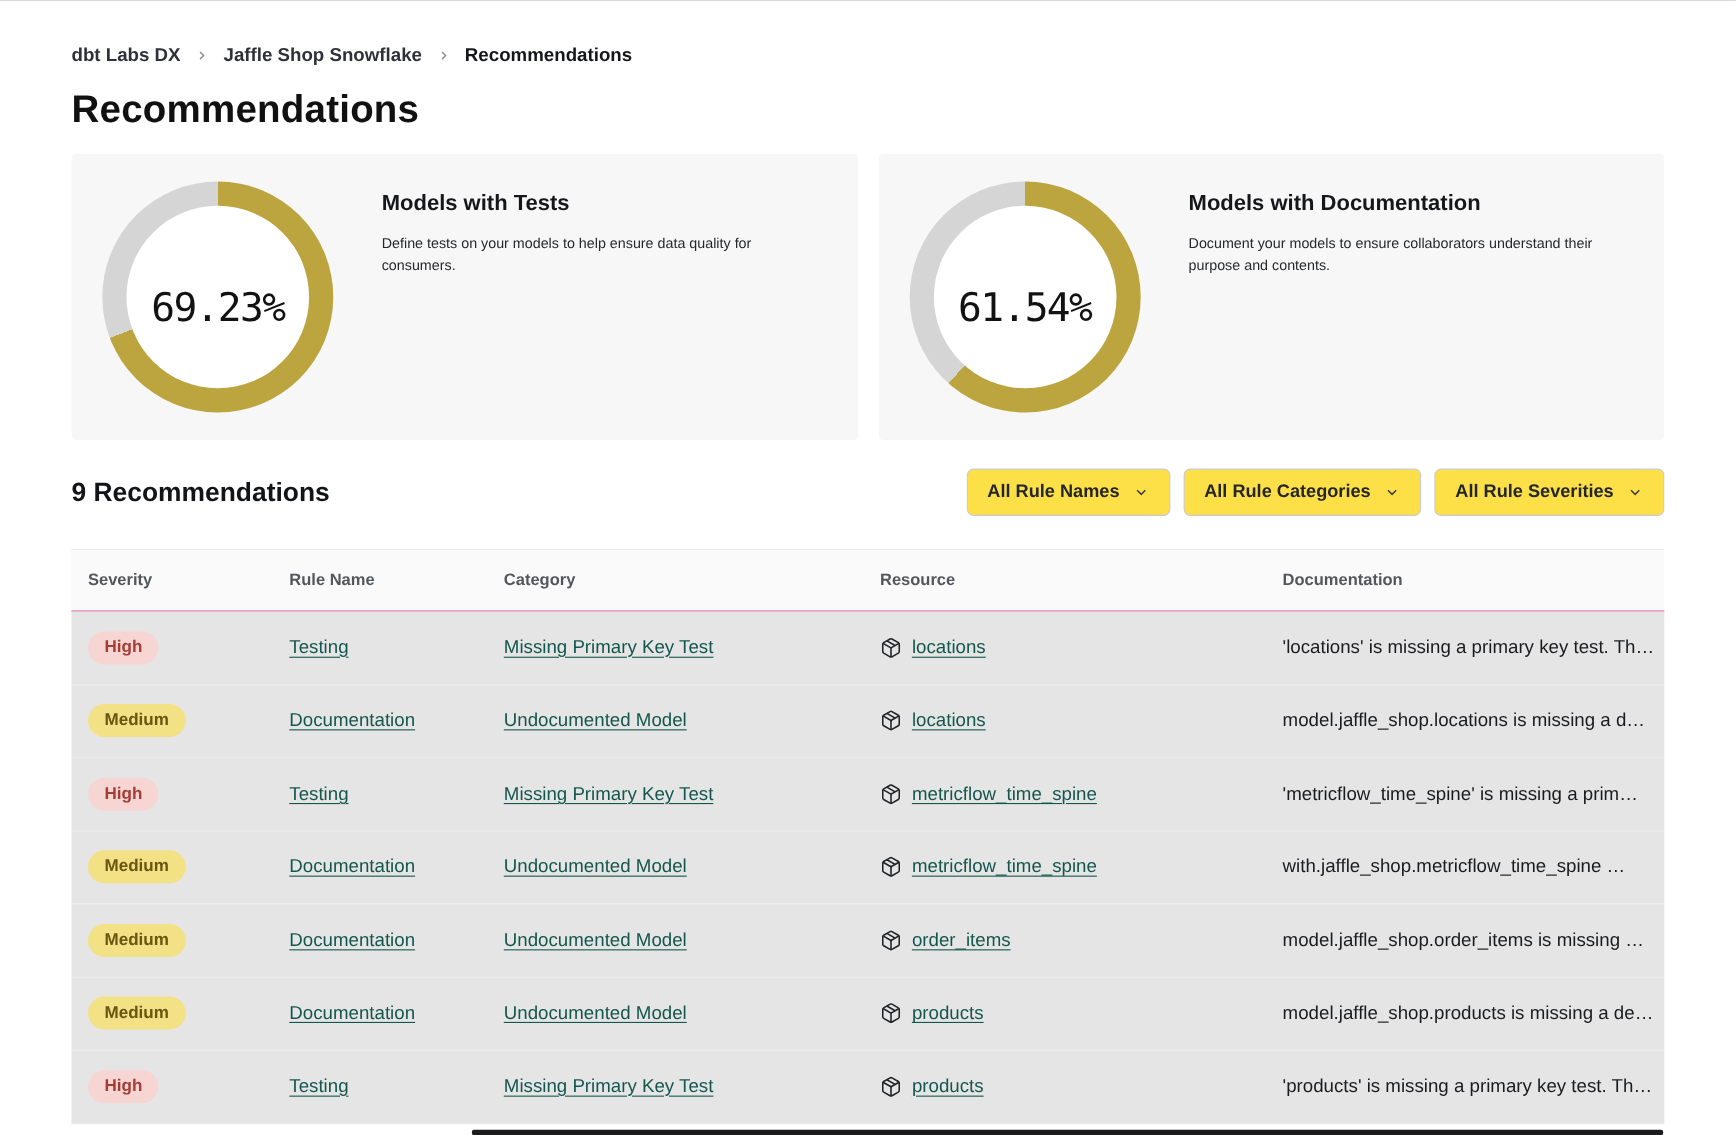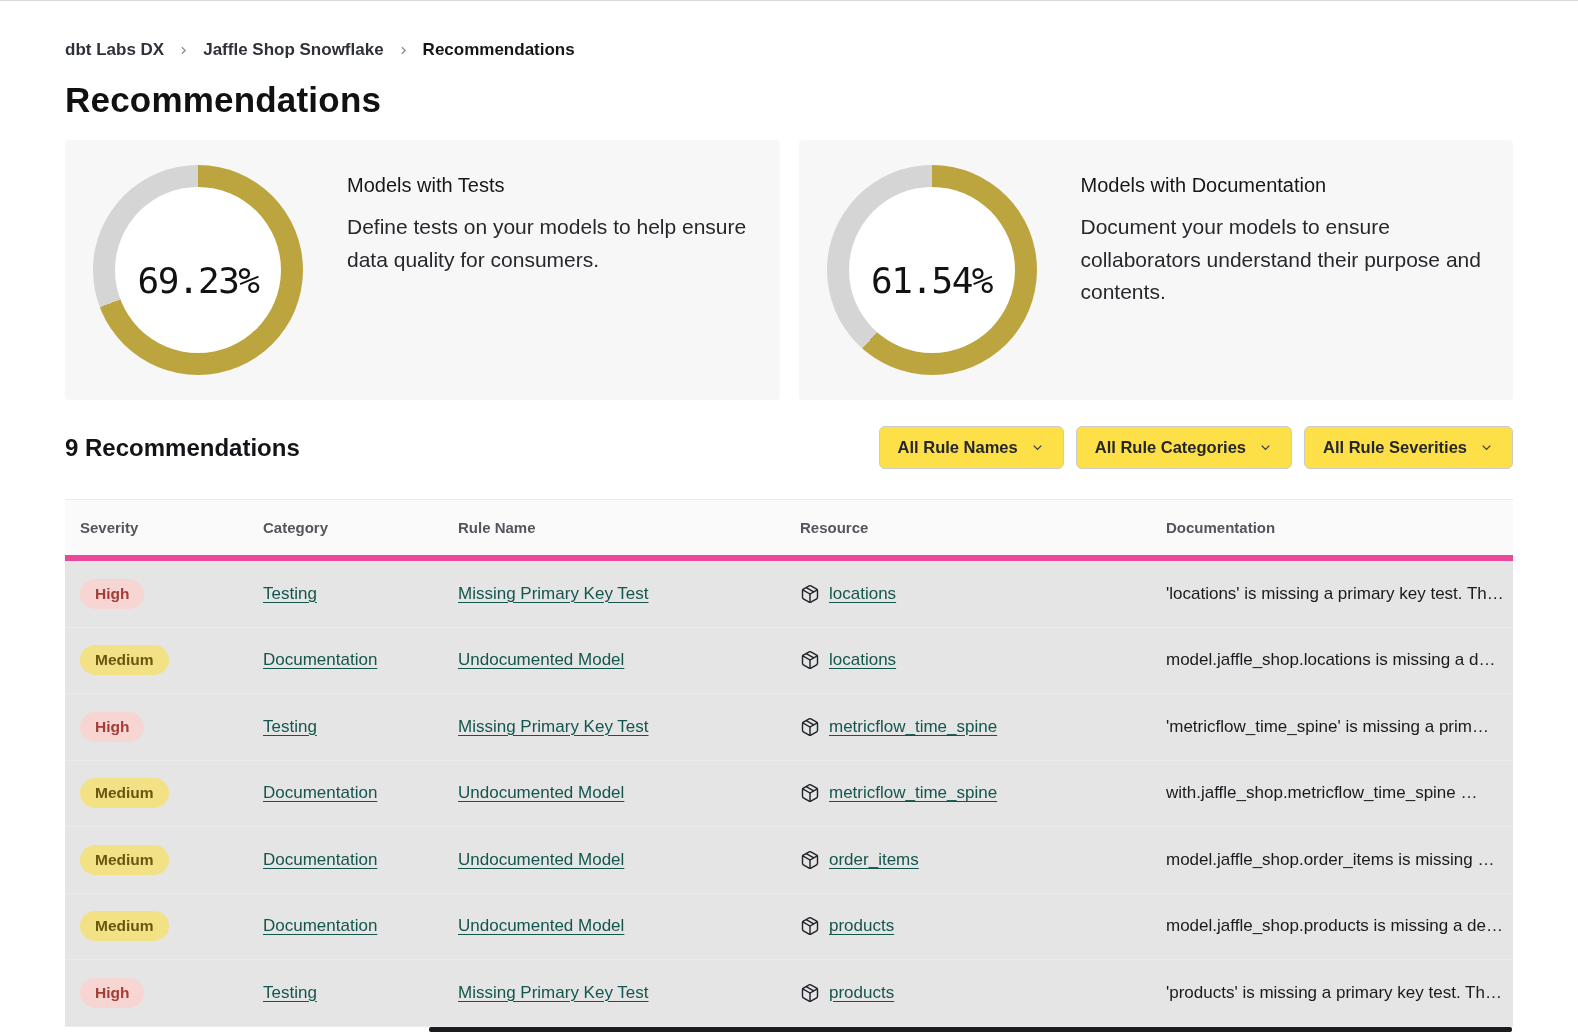--- a/index.html
+++ b/index.html
@@ -20,31 +20,31 @@
 
   .page-title { font-size: 35px; font-weight: 600; color: #111; margin: 20px 0 0; letter-spacing: .2px; }
 
   .cards { display: grid; grid-template-columns: 1fr 1fr; gap: 19px; margin-top: 20px; }
   .card { background: #f7f7f7; border-radius: 4px; height: 260px; padding: 22px 28px; display: flex; gap: 44px; }
   .donut-wrap { flex: 0 0 auto; display: flex; align-items: center; }
   .donut { width: 210px; height: 210px; border-radius: 50%; position: relative; }
   .donut-hole { position: absolute; inset: 22px; background: #fff; border-radius: 50%; display: flex; align-items: center; justify-content: center; }
   .donut-pct { font-family: "DejaVu Sans Mono", monospace; font-size: 36px; font-weight: 500; color: #121212; letter-spacing: -1.5px; margin-top: 20px; }
   .card-text { padding-top: 12px; }
-  .card-title { font-size: 20px; font-weight: 400; color: #15171a; }
-  .card-desc { font-size: 21px; color: #26282c; line-height: 1.55; margin-top: 14px; max-width: 440px; }
+  .card-title { font-size: 20px; font-weight: 700; color: #15171a; }
+  .card-desc { font-size: 13px; color: #26282c; line-height: 1.55; margin-top: 14px; max-width: 440px; }
 
   .filters-row { display: flex; justify-content: space-between; align-items: center; margin-top: 26px; }
   .rec-count { font-size: 24px; font-weight: 700; color: #121418; }
   .filter-buttons { display: flex; gap: 12px; }
   .filter-btn { display: flex; align-items: center; gap: 12px; background: #fde047; border: 1px solid #c9cbce; border-radius: 6px; padding: 11px 18px; font-size: 16.5px; font-weight: 600; color: #24262b; cursor: pointer; font-family: inherit; }
   .filter-btn svg { width: 15px; height: 15px; stroke: #3a3d42; stroke-width: 2.2; fill: none; display: block; }
 
   .table { margin-top: 30px; border-top: 1px solid #ececec; }
-  .thead { display: grid; grid-template-columns: 183px 195px 342px 366px 1fr; background: #fafafa; border-bottom: 6px solid #ec4899; }
+  .thead { display: grid; grid-template-columns: 183px 195px 342px 366px 1fr; background: #fafafa; border-bottom: 1px solid #ec4899; }
   .th { padding: 19px 10px 19px 15px; font-size: 15px; font-weight: 600; color: #53565c; }
   .trow { display: grid; grid-template-columns: 183px 195px 342px 366px 1fr; align-items: center; height: 66.5px; border-bottom: 1px solid #ececec; background: #e5e5e5; }
   .td { padding-left: 15px; font-size: 17px; }
   .badge { display: inline-block; padding: 6px 15px; border-radius: 999px; font-size: 15.5px; font-weight: 700; }
   .badge[data-severity="High"] { background: #f6d5d2; color: #a43d38; }
   .badge[data-severity="Medium"] { background: #f3e185; color: #675710; }
   .link { color: #14564e; text-decoration: underline; text-underline-offset: 3px; text-decoration-thickness: 1px; cursor: pointer; }
   .td-res { display: flex; align-items: center; gap: 9px; }
   .res-icon svg { width: 20px; height: 20px; stroke: #1f2227; stroke-width: 1.7; fill: none; display: block; }
   .td-rec { color: #191b1e; white-space: nowrap; overflow: hidden; padding-right: 12px; }
@@ -132,22 +132,22 @@
               <path d="m6 9 6 6 6-6"></path>
             </svg>
           </span>
       </button>
     </div>
   </div>
 
   <div class="table">
     <div class="thead">
       <div class="th">Severity</div>
+      <div class="th">Rule Name</div>
       <div class="th">Category</div>
-      <div class="th">Rule Name</div>
       <div class="th">Resource</div>
       <div class="th">Documentation</div>
     </div>
 
     <div class="trow">
       <div class="td"><span class="badge" data-severity="High">High</span></div>
       <div class="td"><a class="link">Testing</a></div>
       <div class="td"><a class="link">Missing Primary Key Test</a></div>
       <div class="td td-res">
         <span class="res-icon">

